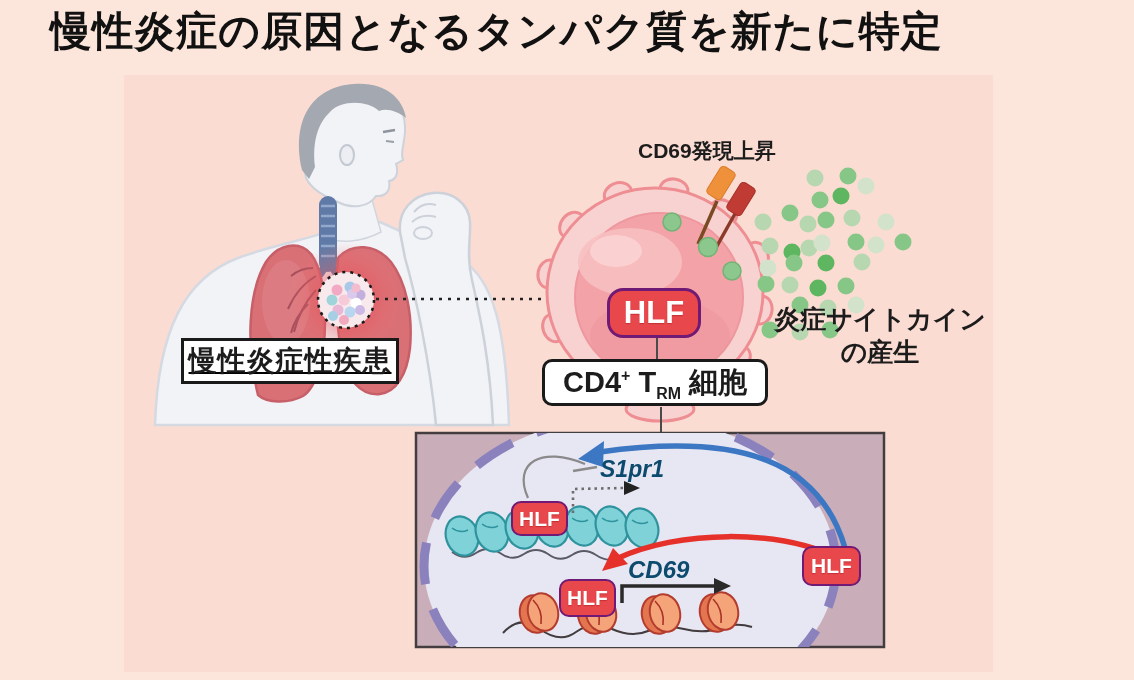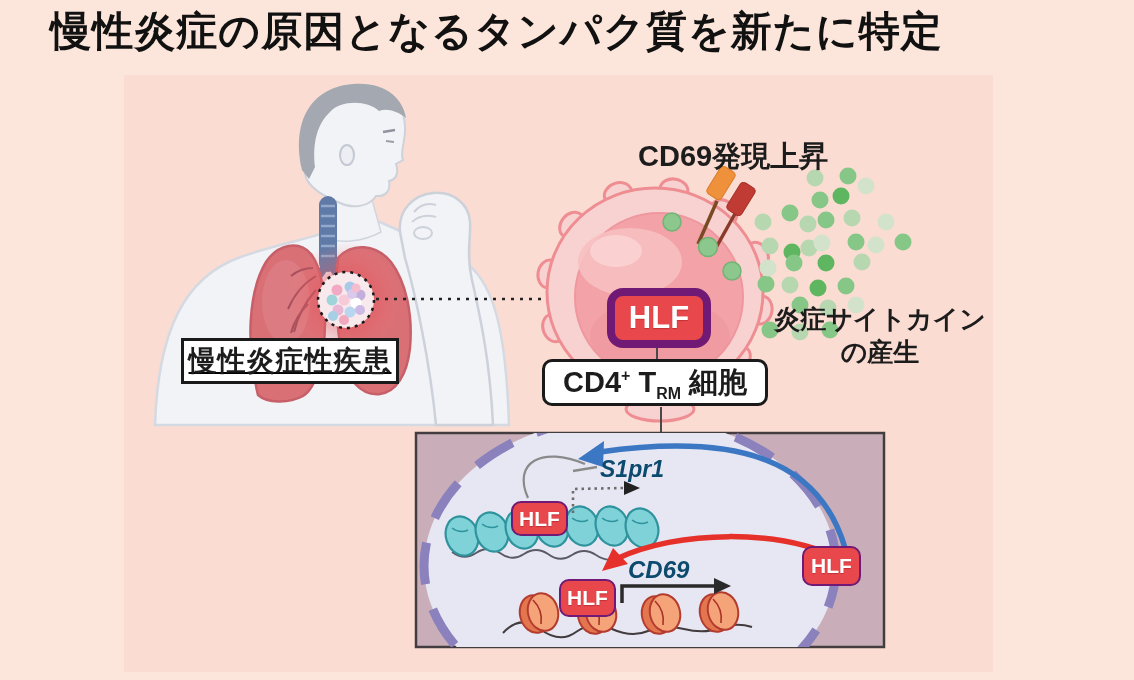--- a/index.html
+++ b/index.html
@@ -4,21 +4,21 @@
 <style>
   html,body{margin:0;padding:0;background:#fce5da;}
   .stage{position:relative;width:993px;height:680px;background:#fce5da;overflow:hidden;
          font-family:"Liberation Sans","DejaVu Sans",sans-serif;}
   .canvas{position:absolute;left:124px;top:75px;width:882px;height:597px;background:#fbdcd2;}
   .page-title{position:absolute;left:0;right:0;top:4px;text-align:center;
               font-size:41px;font-weight:800;color:#111;letter-spacing:1px;}
   svg.art{position:absolute;left:0;top:0;}
   .label{position:absolute;color:#1c1c1c;font-weight:bold;white-space:nowrap;}
   .boxed{background:#fff;border:3.5px solid #1a1a1a;display:flex;align-items:center;justify-content:center;}
-  .hlf{position:absolute;background:#e8474c;border:8px solid #701a75;border-radius:14px;
+  .hlf{position:absolute;background:#e8474c;border:3px solid #701a75;border-radius:14px;
        color:#fff;font-weight:bold;display:flex;align-items:center;justify-content:center;
        text-shadow:0 1px 1px rgba(140,20,20,.4);}
   .gene{position:absolute;font-style:italic;font-weight:bold;color:#0c4a6e;}
   sup.pl{font-size:0.55em;vertical-align:super;}
   sub.rm{font-size:0.55em;vertical-align:sub;}
 </style>
 </head>
 <body>
 
 <div class="stage">
@@ -277,21 +277,21 @@
         </g>
       </g>
 
       <g>
         <path d="M 622,603 L 622,586 L 716,586" fill="none" stroke="#2a2a2a" stroke-width="3.5"></path>
         <polygon points="731,586 714,578 714,594" fill="#2a2a2a"></polygon>
       </g>
     </g>
   </svg>
 
-  <div class="label" style="left:638px;top:137px;font-size:29px;">CD69発現上昇</div>
+  <div class="label" style="left:638px;top:137px;font-size:21px;">CD69発現上昇</div>
 
   <div style="position:absolute;left:766px;top:302px;width:228px;text-align:center;">
     <div class="label" style="position:static;font-size:26px;">炎症サイトカイン</div>
     <div class="label" style="position:static;font-size:26px;margin-top:-2px;">の産生</div>
   </div>
 
   <div class="boxed" style="position:absolute;left:181px;top:338px;width:212px;height:40px;text-decoration:underline;">
     <span class="label" style="position:static;font-size:28px;letter-spacing:1px;">慢性炎症性疾患</span>
   </div>
 

